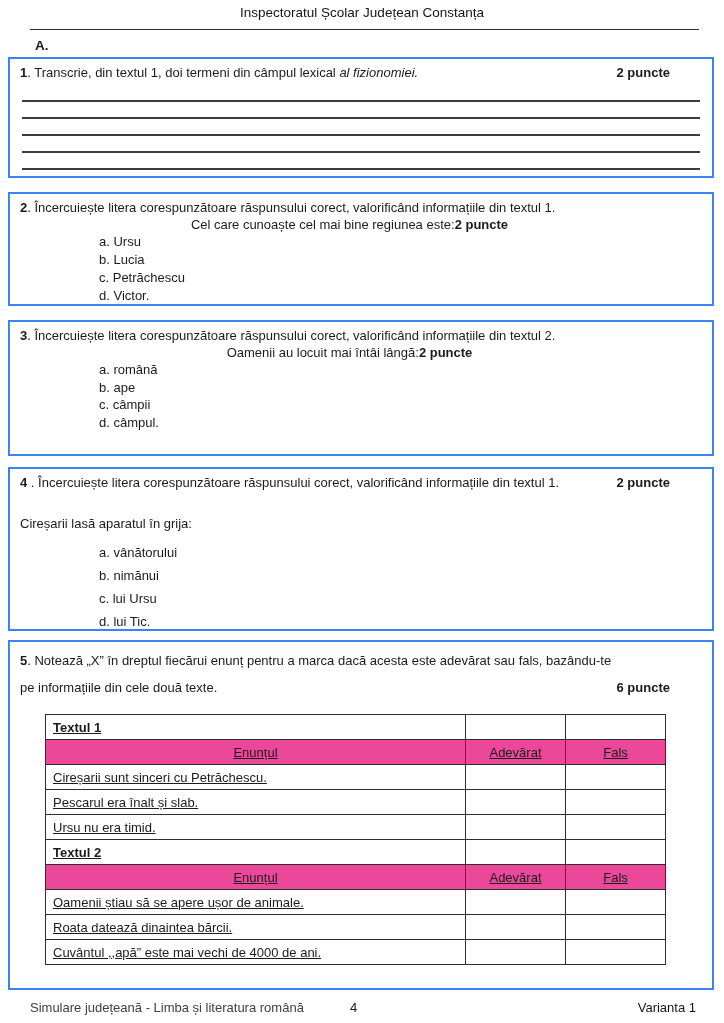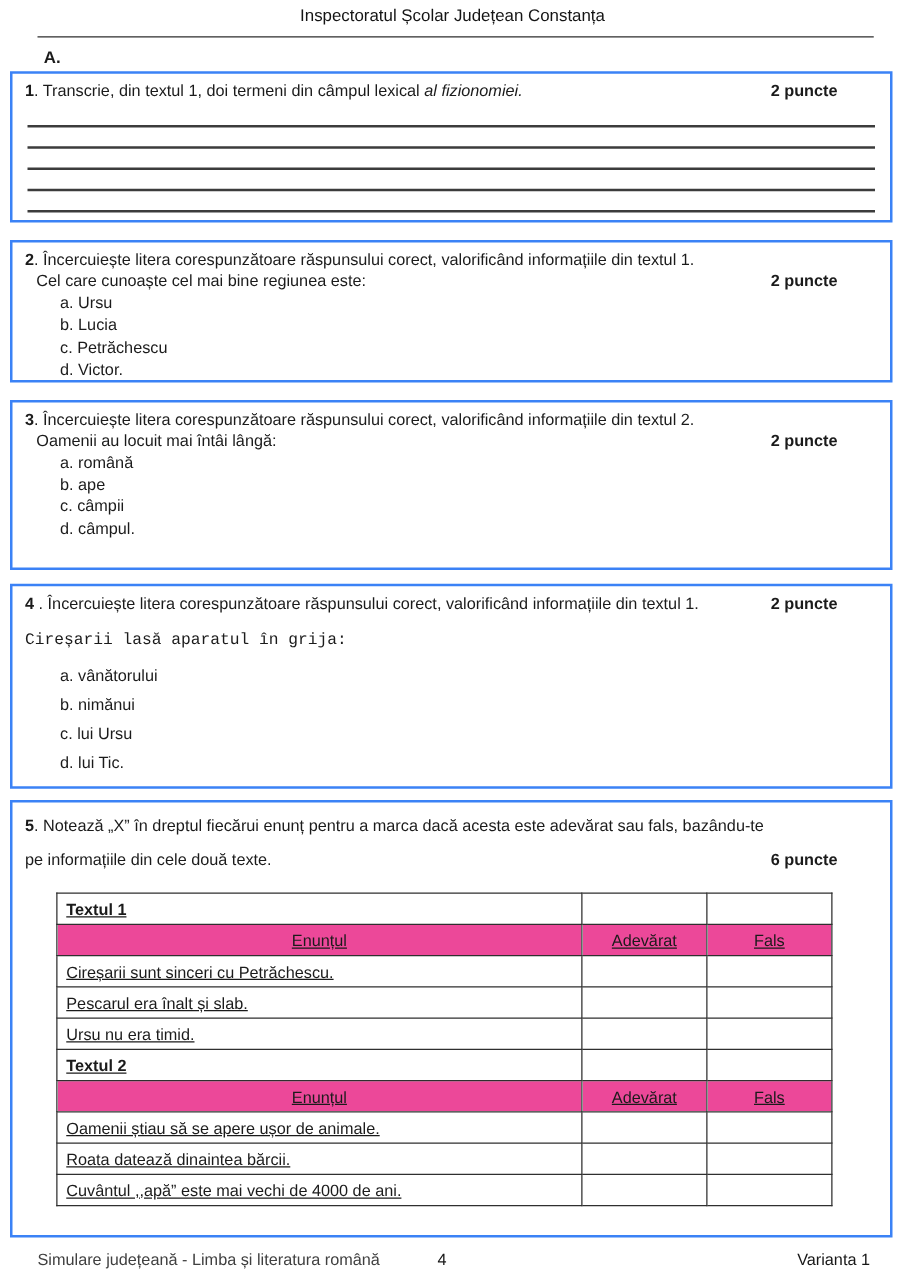--- a/index.html
+++ b/index.html
@@ -43,31 +43,31 @@
   }
   #box1 { top: 57px;  height: 121px; }
   #box2 { top: 192px; height: 114px; }
   #box3 { top: 320px; height: 136px; }
   #box4 { top: 467px; height: 164px; }
   #box5 { top: 640px; height: 350px; }
   .qline { display: flex; justify-content: space-between; line-height: 17px; }
   .qtext { line-height: 17px; }
   .qnum { font-weight: bold; }
   .points { font-weight: bold; white-space: nowrap; margin-right: 32px; }
-  .indent1 { padding-left: 9px; }
+  .indent1 { padding-left: 9px; justify-content: center; }
   .ans-line {
     height: 17px;
     border-bottom: 2px solid #3c3c3c;
     margin: 0 2px;
   }
   .ans-line.first { height: 21px; }
-  .opts { margin-left: 28px; }
+  .opts { margin-left: 79px; }
   .opt { line-height: 18px; }
   #box3 .opt { line-height: 17.5px; }
-  #box4 .prompt { margin-top: 12px; font-family: Liberation Mono, monospace; }
+  #box4 .prompt { margin-top: 24px; }
   #box4 .opts { margin-top: 13px; }
   #box4 .opt { line-height: 15px; margin-bottom: 8px; }
   #box5 .qline, #box5 .qtext { line-height: 27px; }
   table.tf {
     border-collapse: collapse;
     margin: 13px 0 0 25px;
     table-layout: fixed;
   }
   .tf td {
     border: 1.5px solid #2f2f2f;

